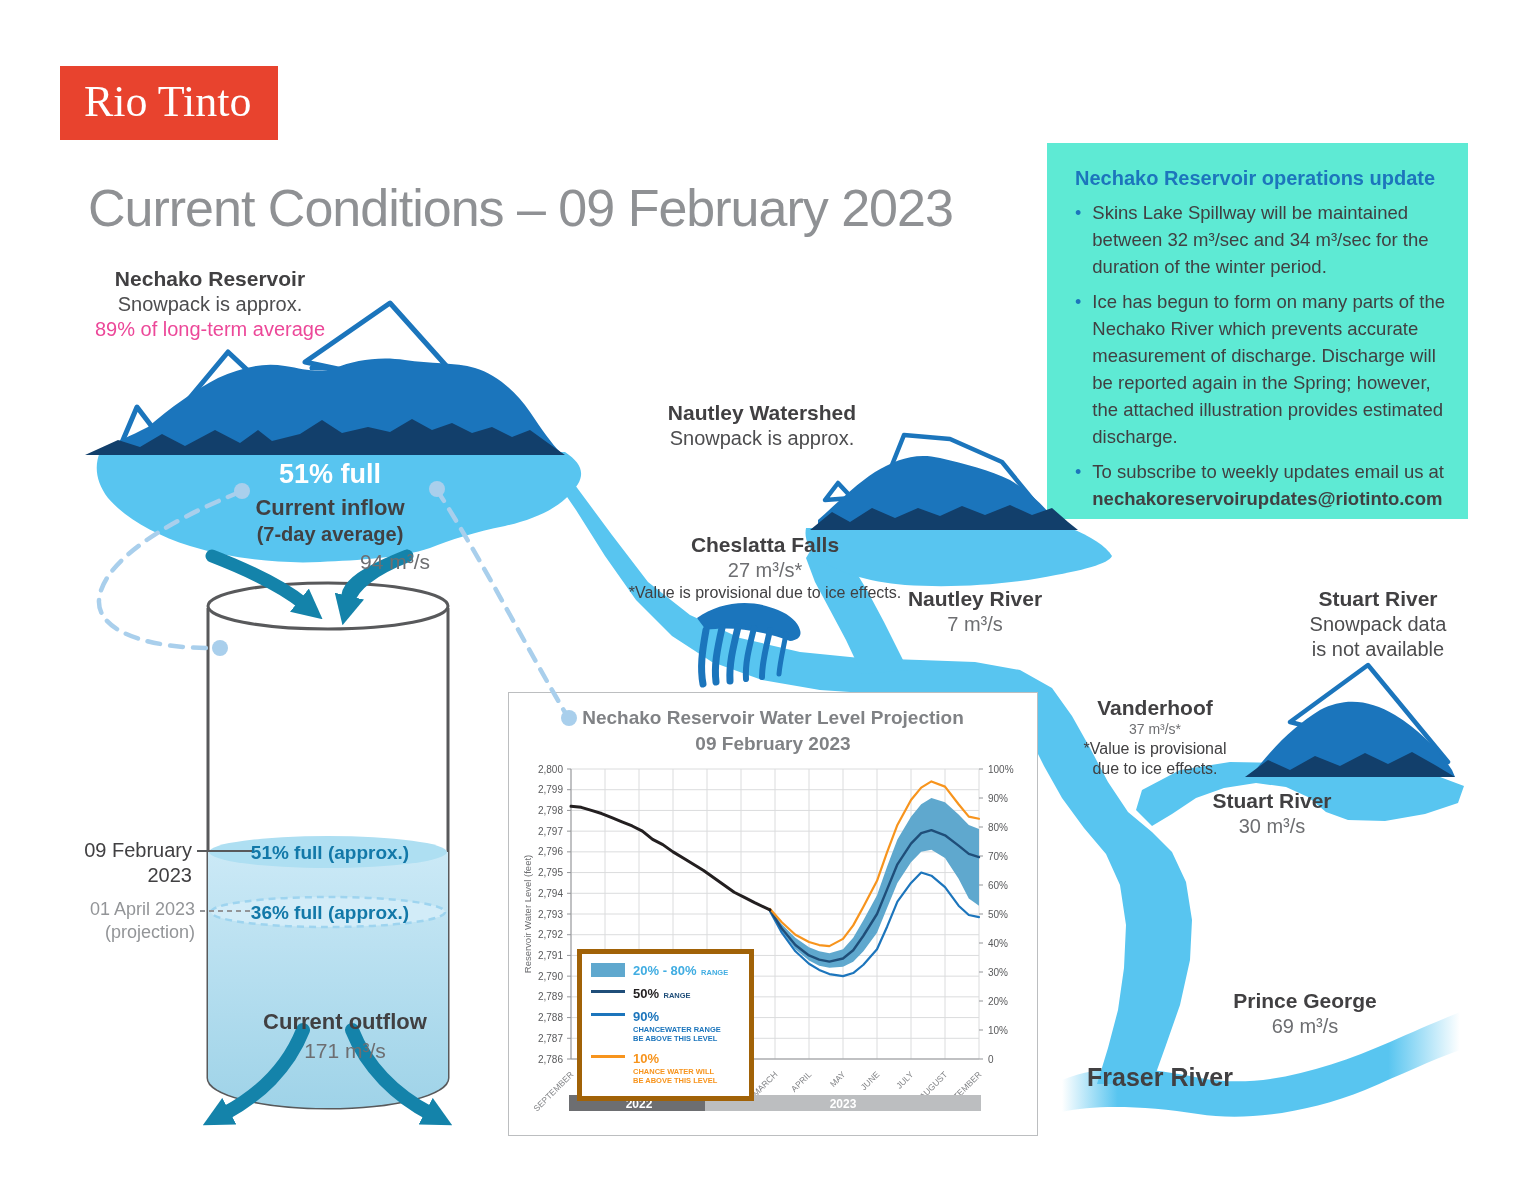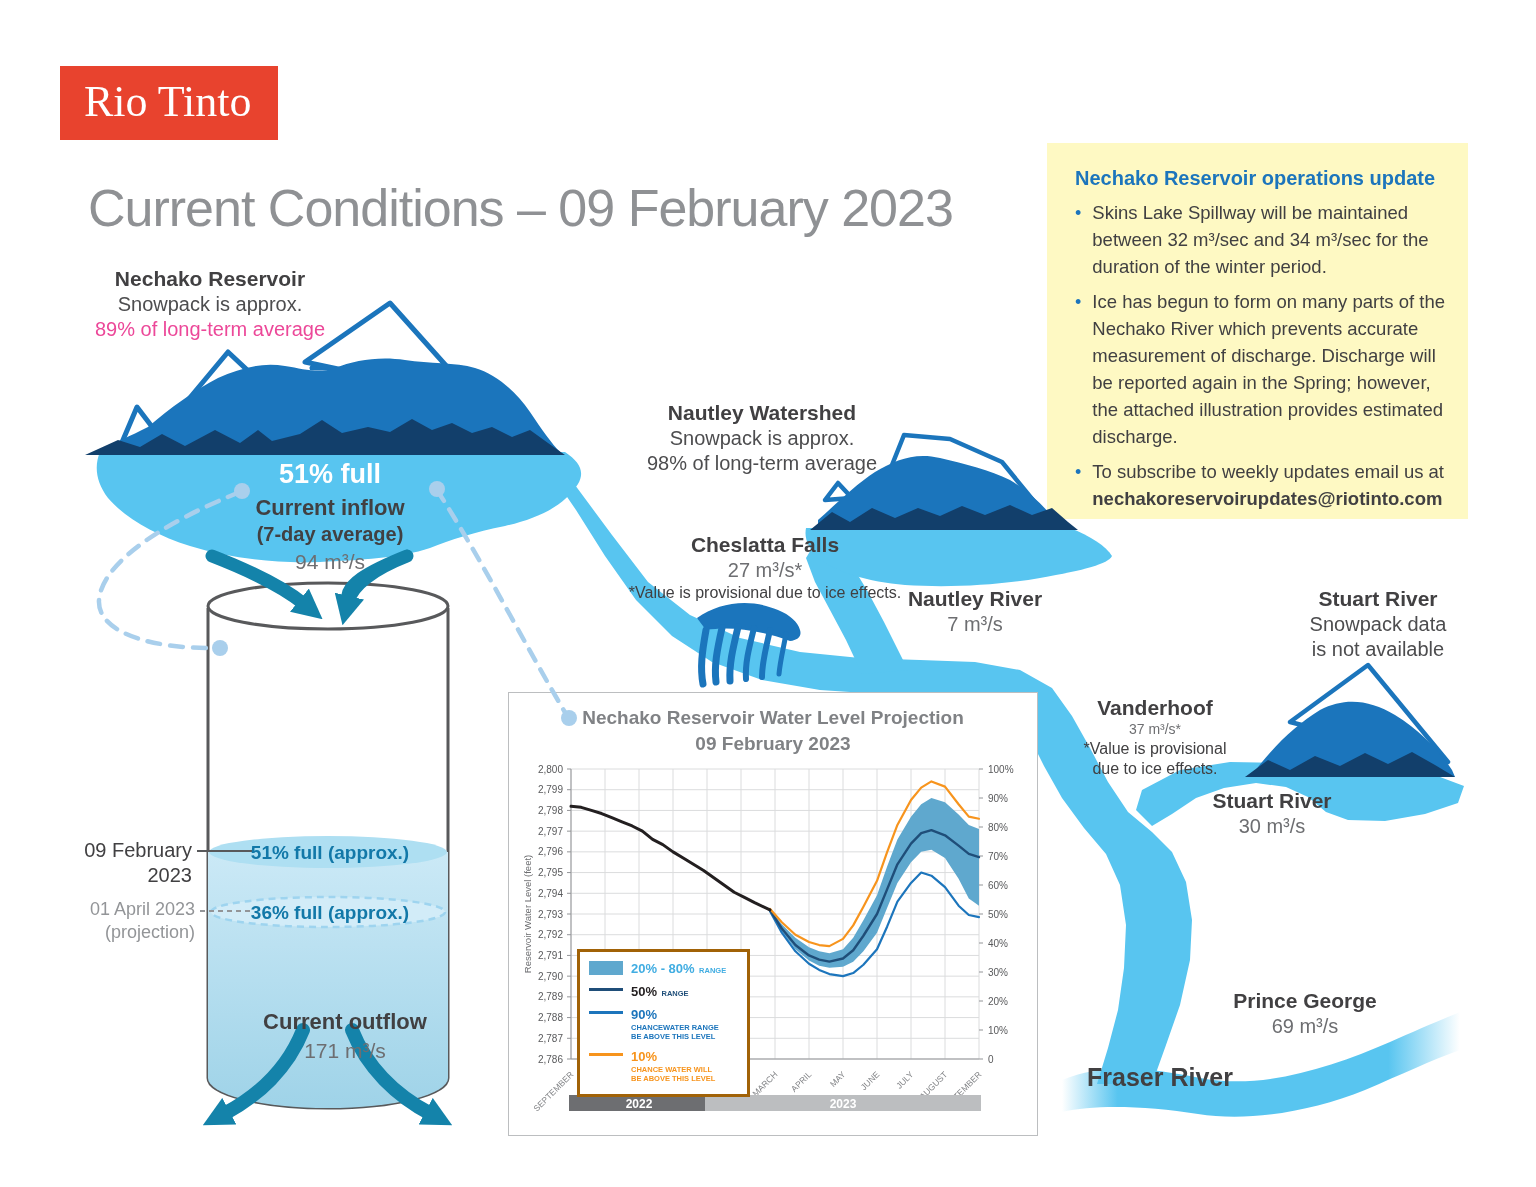--- a/index.html
+++ b/index.html
@@ -11,33 +11,33 @@
   #overlay{z-index:6;pointer-events:none;}
   .lbl{position:absolute;text-align:center;line-height:1.25;z-index:5;}
   .b{font-weight:bold;color:#414042;}
   .val{color:#6D6E71;}
   .note{font-size:16px;color:#414042;}
   .logo{position:absolute;left:60px;top:66px;background:#E8432E;color:#fff;z-index:5;
         font-family:"Liberation Serif","DejaVu Serif",serif;font-size:44px;
         padding:10px 26px 13px 24px;letter-spacing:0px;}
   .main-title{position:absolute;left:88px;top:178px;width:900px;font-size:52px;color:#8F9194;
         font-weight:300;letter-spacing:-1px;z-index:5;}
-  .infobox{position:absolute;left:1047px;top:143px;width:421px;height:376px;background:#fef9c3;
+  .infobox{position:absolute;left:1047px;top:143px;width:421px;height:376px;background:#5eead4;
         z-index:1;box-sizing:border-box;padding:24px 22px 18px 28px;}
   .infobox h2{margin:0 0 10px 0;font-size:20px;color:#1C75BC;}
   .bullet{display:flex;font-size:18.5px;line-height:1.45;color:#414042;margin-bottom:9px;}
   .bullet .dot{color:#1C75BC;margin-right:11px;font-size:18px;line-height:1.5;}
   .bullet .email{font-weight:bold;}
   .chartbox{position:absolute;left:508px;top:692px;width:530px;height:444px;background:#fff;
         border:1.5px solid #BCBEC0;z-index:3;box-sizing:border-box;}
   .chart-title{position:absolute;left:0;top:14px;width:100%;text-align:center;font-size:19px;
         font-weight:bold;color:#808285;z-index:4;}
   .chart-sub{position:absolute;left:0;top:40px;width:100%;text-align:center;font-size:19px;
         font-weight:bold;color:#808285;z-index:4;}
-  .legend{position:absolute;left:68px;top:256px;width:150px;background:#fff;border:3px solid #a16207;
+  .legend{position:absolute;left:68px;top:256px;width:150px;background:#fff;border:5px solid #a16207;
         padding:7px 8px 5px 9px;z-index:4;}
   .lrow{display:flex;align-items:flex-start;margin-bottom:5px;}
   .sw{width:34px;flex:0 0 34px;margin-right:8px;}
   .sw .band{height:14px;background:#5FA8CE;margin-top:2px;}
   .sw .line{height:3px;margin-top:6px;}
   .lbig{font-size:13px;font-weight:bold;line-height:1.1;}
   .lsmall{font-size:7.5px;font-weight:bold;line-height:1.25;}
   .t-blue{color:#41ADE2;} .t-navy{color:#1F4E79;} .t-dark{color:#231F20;}
   .t-bblue{color:#1C75BC;} .t-orange{color:#F7941D;}
   #plot{position:absolute;left:0;top:0;z-index:2;}
@@ -168,39 +168,38 @@
 
   <div class="lbl" style="left:60px;top:266px;width:300px;">
     <div class="b" style="font-size:21px;">Nechako Reservoir</div>
     <div style="font-size:20px;color:#4D4D4F;">Snowpack is approx.</div>
     <div style="font-size:20px;color:#ec4899;">89% of long-term average</div>
   </div>
   <div class="lbl" style="left:230px;top:458px;width:200px;font-size:27px;font-weight:bold;color:#fff;">51% full</div>
   <div class="lbl" style="left:230px;top:494px;width:200px;">
     <div class="b" style="font-size:22px;">Current inflow</div>
     <div class="b" style="font-size:20px;">(7-day average)</div>
-    <div class="val" style="font-size:21px;margin-top:2px;">94 m³/s</div>
+    <div class="val" style="font-size:21px;margin-top:2px;text-align:right;">94 m³/s</div>
   </div>
 
   <div class="lbl" style="left:40px;top:838px;width:152px;text-align:right;font-size:20px;color:#414042;">09 February 2023</div>
   <div class="lbl" style="left:230px;top:841px;width:200px;font-size:19px;font-weight:bold;color:#1278A8;">51% full (approx.)</div>
   <div class="lbl" style="left:75px;top:898px;width:120px;text-align:right;font-size:18px;color:#939598;">
     <div>01 April 2023</div>
     <div>(projection)</div>
   </div>
   <div class="lbl" style="left:230px;top:901px;width:200px;font-size:19px;font-weight:bold;color:#1278A8;">36% full (approx.)</div>
   <div class="lbl" style="left:245px;top:1008px;width:200px;">
     <div class="b" style="font-size:22px;">Current outflow</div>
     <div class="val" style="font-size:21px;margin-top:2px;">171 m³/s</div>
   </div>
 
   <div class="lbl" style="left:612px;top:400px;width:300px;">
     <div class="b" style="font-size:21px;">Nautley Watershed</div>
     <div style="font-size:20px;color:#4D4D4F;">Snowpack is approx.</div>
-    <div style="font-size:20px;color:#4D4D4F;">98% of long-term average</div>
   </div>
   <div class="lbl" style="left:615px;top:532px;width:300px;">
     <div class="b" style="font-size:21px;">Cheslatta Falls</div>
     <div class="val" style="font-size:20px;">27 m³/s*</div>
     <div class="note">*Value is provisional due to ice effects.</div>
   </div>
   <div class="lbl" style="left:885px;top:586px;width:180px;">
     <div class="b" style="font-size:21px;">Nautley River</div>
     <div class="val" style="font-size:20px;">7 m³/s</div>
   </div>

